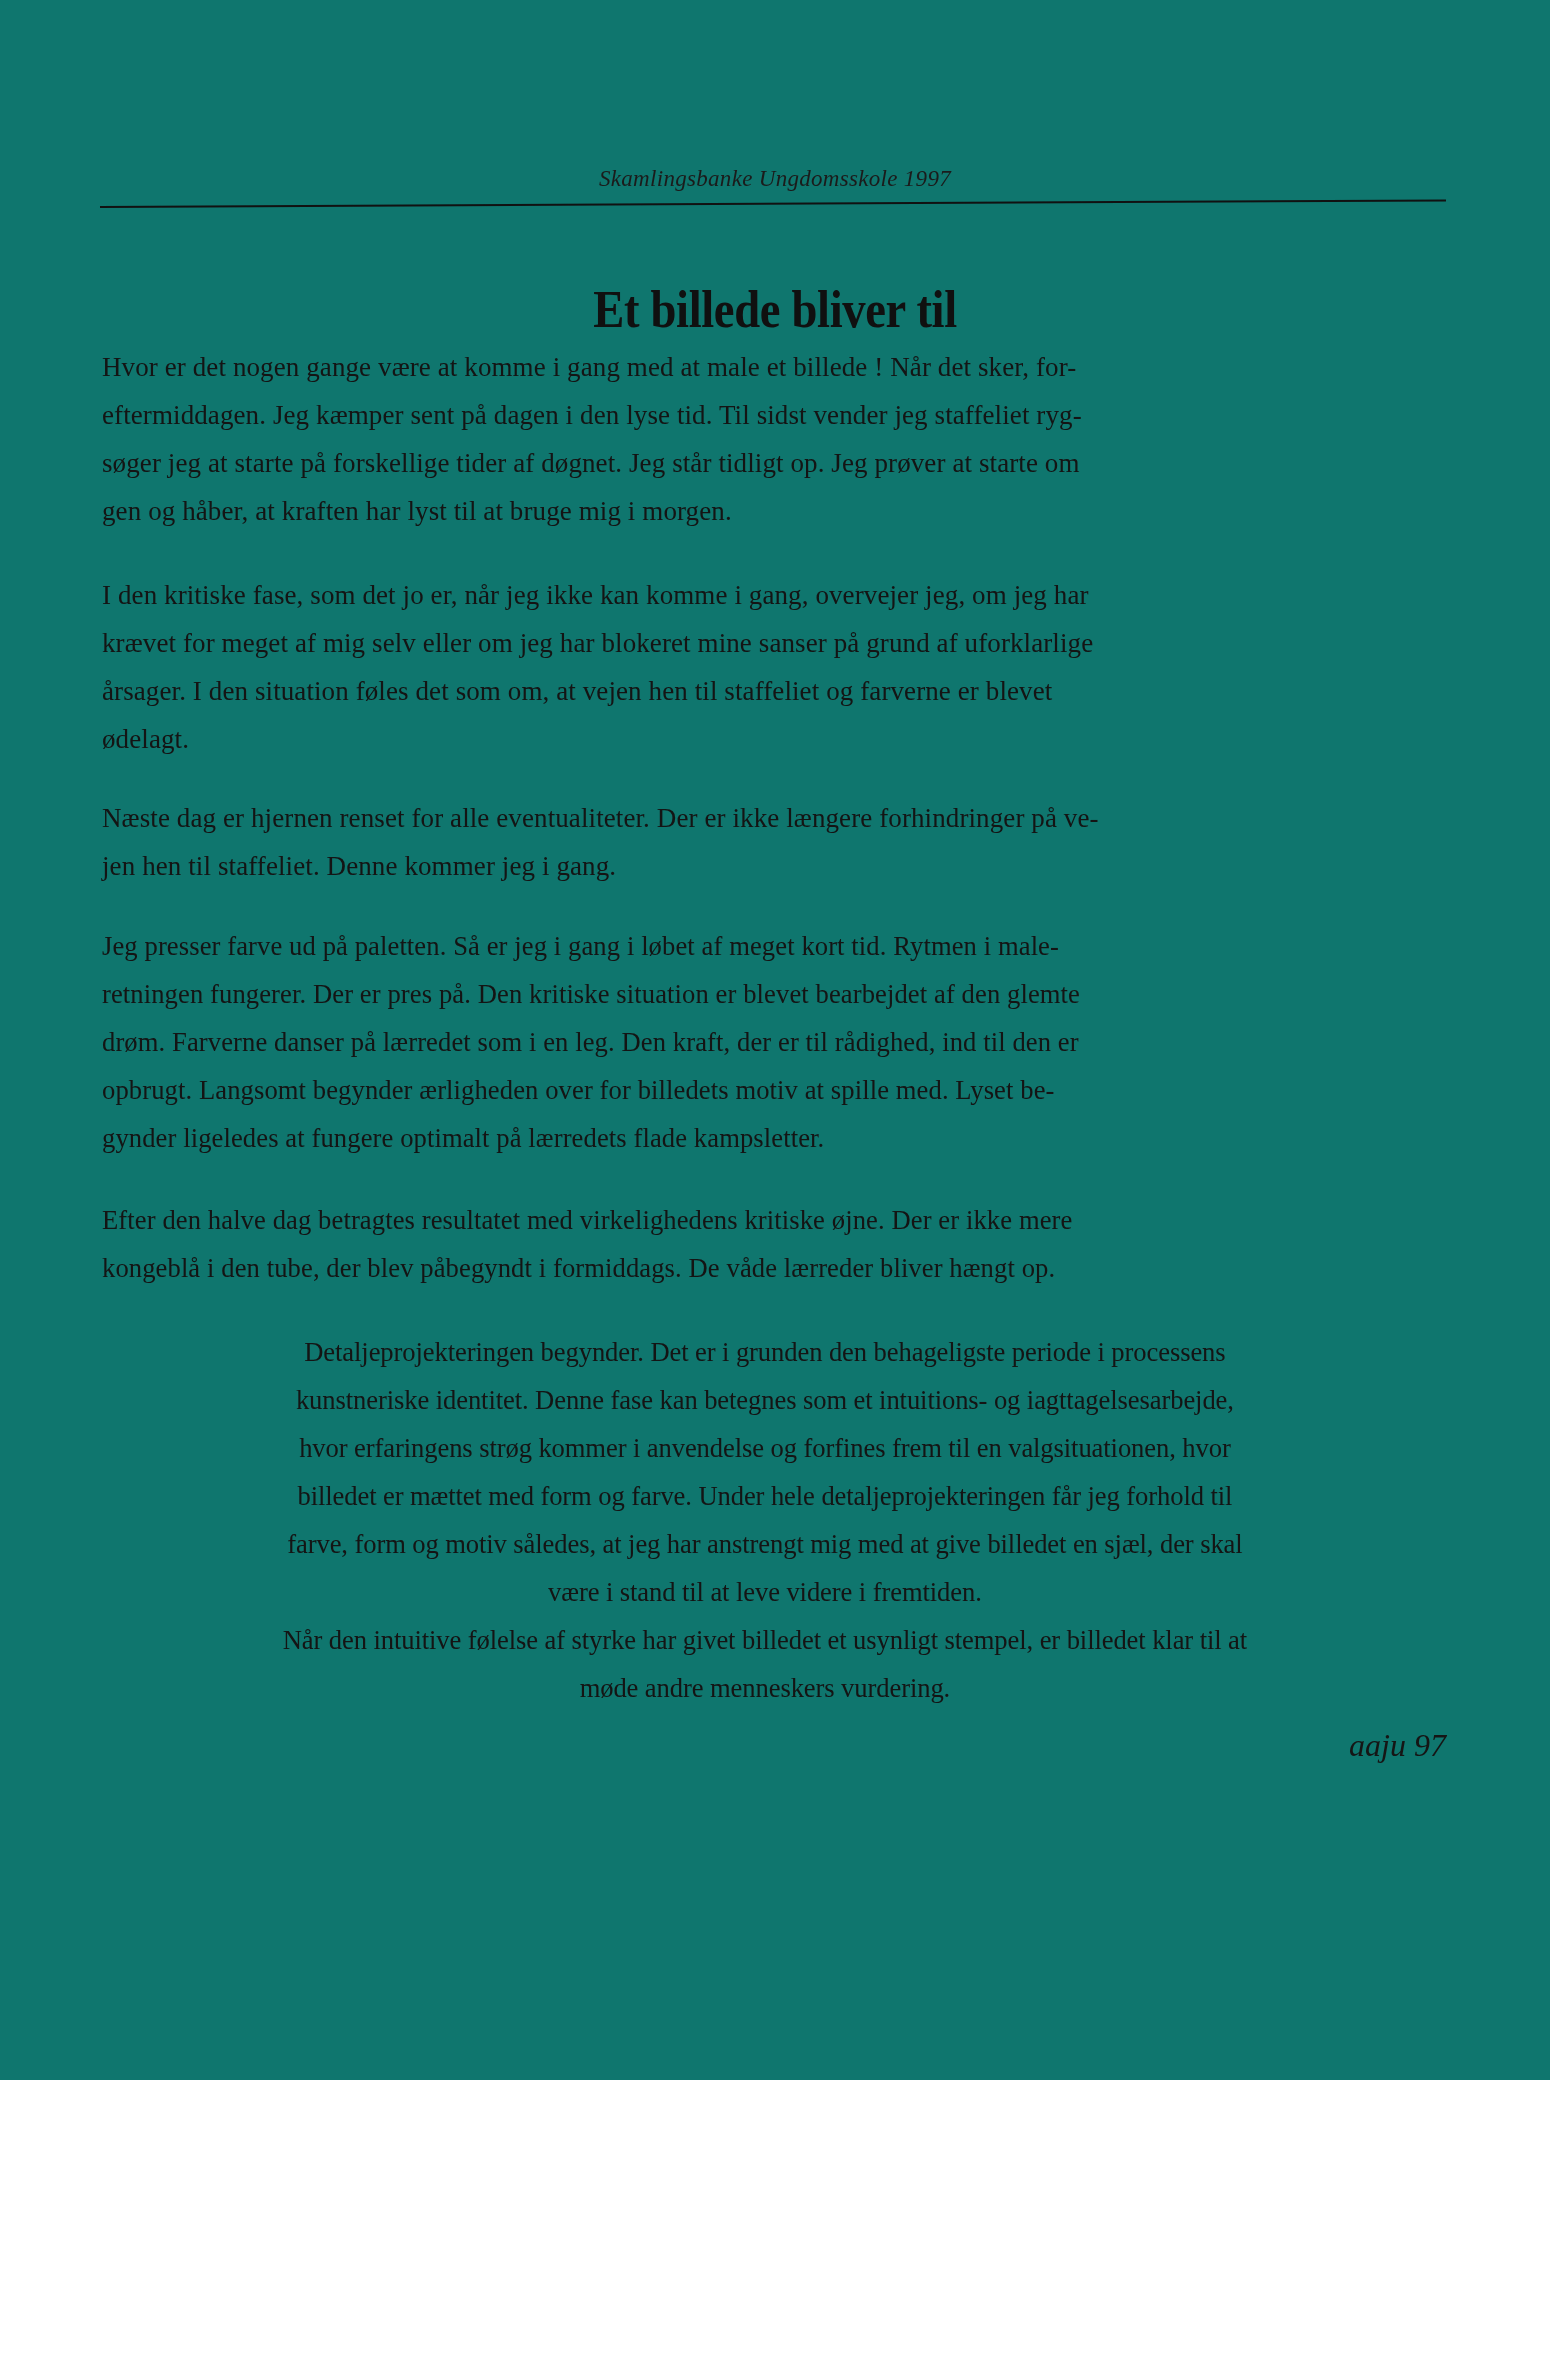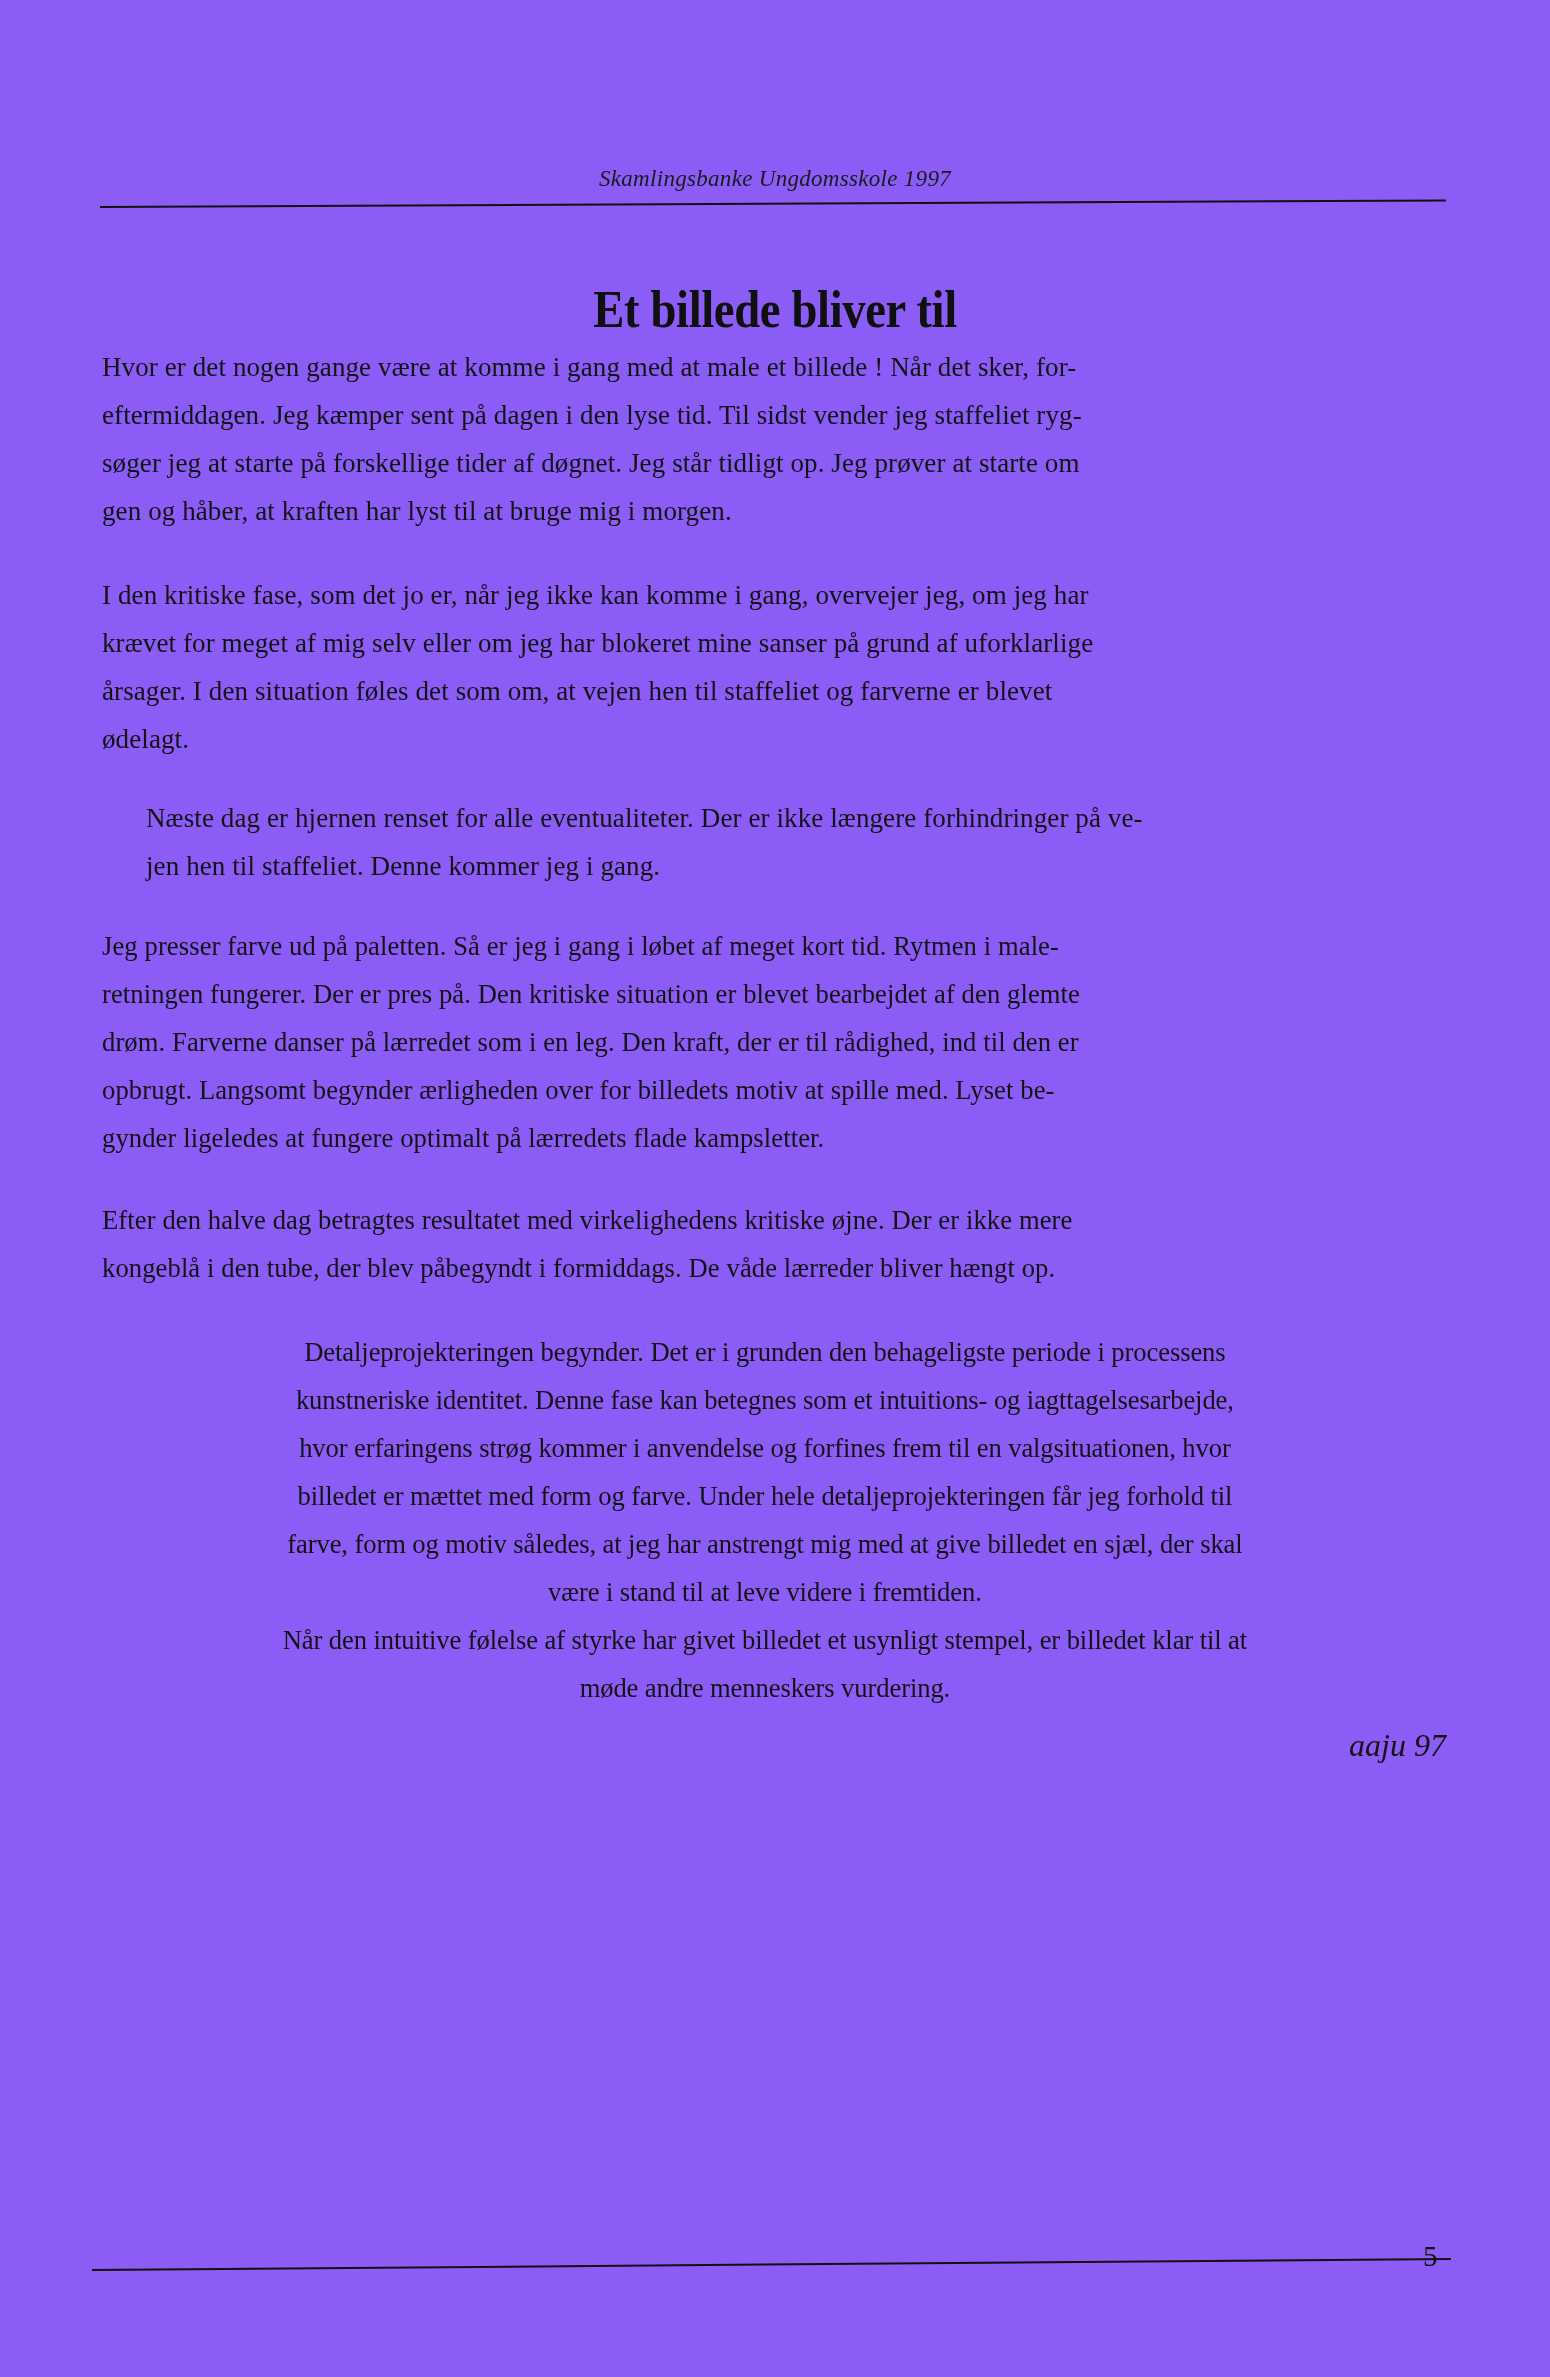--- a/index.html
+++ b/index.html
@@ -5,22 +5,22 @@
 <style>
   html, body {
     margin: 0;
     padding: 0;
     background: #ffffff;
   }
 
   .page {
     position: relative;
     width: 1550px;
-    height: 2377px;
-    background: #8b5cf6;
+    height: 2080px;
+    background: #0f766e;
     overflow: hidden;
     font-family: "Liberation Serif", "DejaVu Serif", serif;
     color: #121212;
     text-decoration: underline;
   }
 
   
   .running-head {
     position: absolute;
     left: 0;
@@ -75,21 +75,21 @@
   }
 
   .para .line {
     display: block;
     white-space: pre;
   }
 
   
   .p1 { margin-bottom: 36px; }
   .p2 { margin-bottom: 31px; }
-  .p3 { margin-bottom: 32px; margin-left: 44px; }
+  .p3 { margin-bottom: 32px; }
   .p4 { margin-bottom: 34px; }
   .p5 { margin-bottom: 36px; }
   .p6 { margin-bottom: 0; text-align: center; }
 
   
   .p4 .line, .p5 .line, .p6 .line {
     transform: scaleX(0.985);
     transform-origin: left center;
   }
   .p6 .line {

